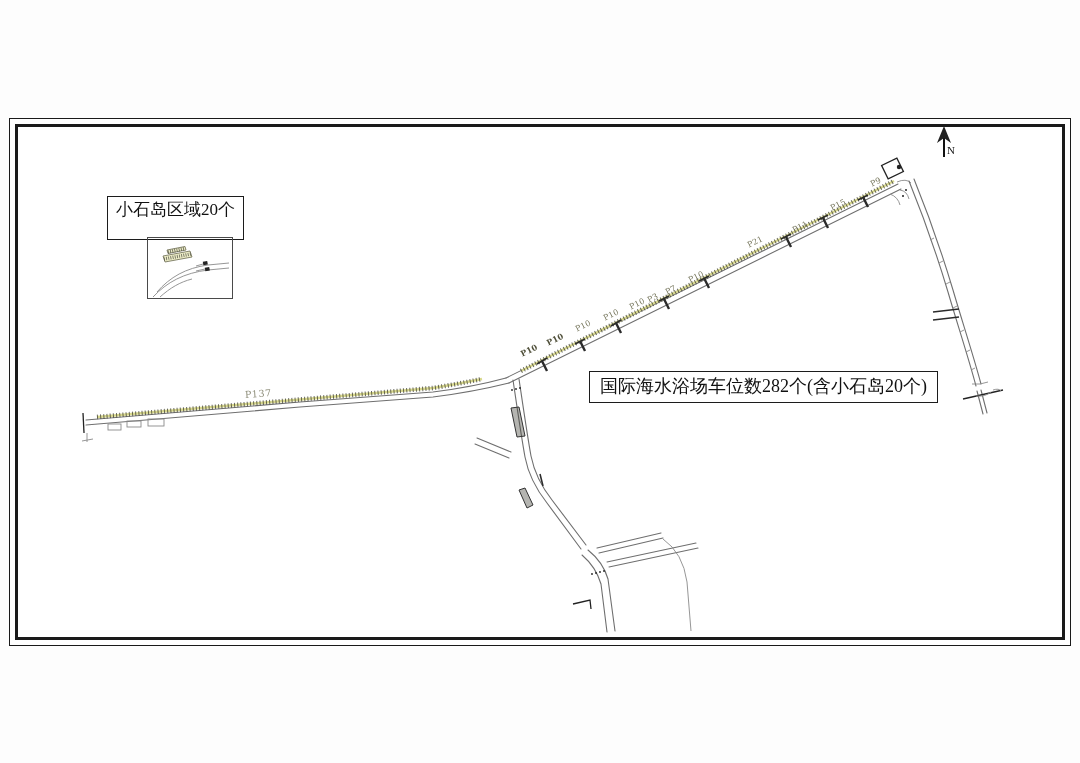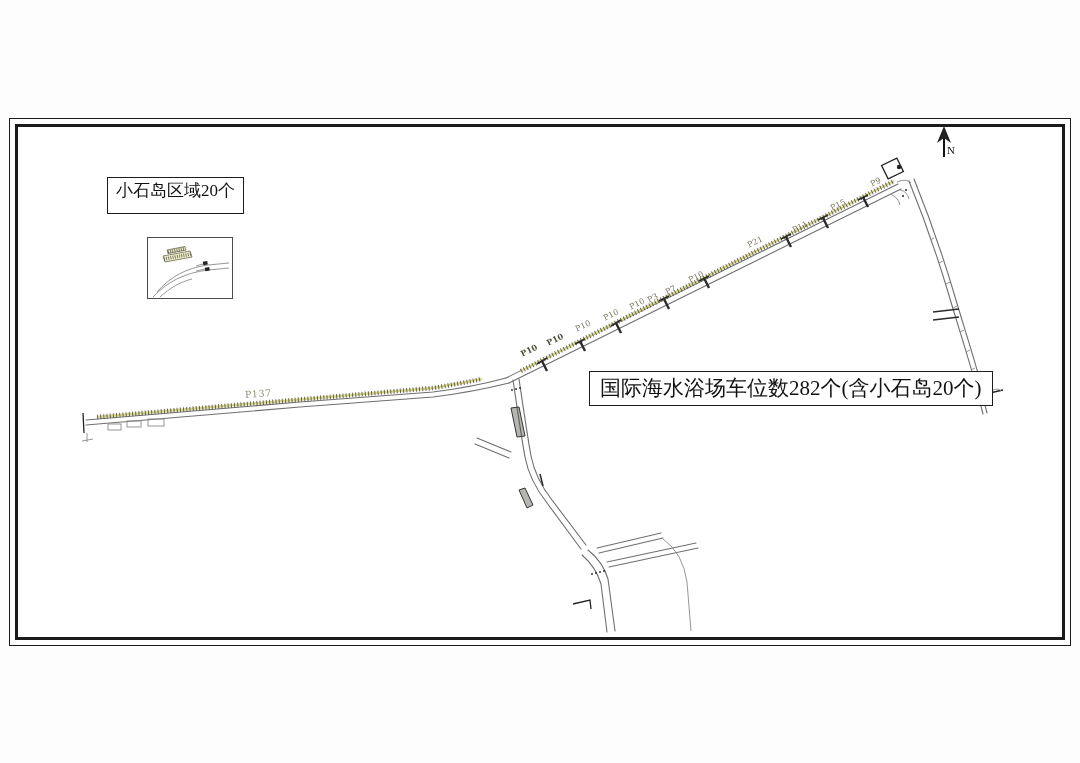--- a/index.html
+++ b/index.html
@@ -15,22 +15,22 @@
   .ticks{stroke:var(--tick);stroke-width:4.6;fill:none;stroke-dasharray:1 2.2;opacity:.8;}
   .ticks-small{stroke:var(--tick);stroke-width:3.4;fill:none;stroke-dasharray:.8 1.4;opacity:.8;}
   .dmark{stroke:#2b2b2b;stroke-width:2.4;fill:none;}
   .dbar{stroke:#2b2b2b;stroke-width:1.5;fill:none;}
   .ink{stroke:#222;fill:none;stroke-width:1.3;}
   .faint{stroke:#8a8a8a;stroke-width:.9;fill:none;}
   .darkfill{fill:#222;stroke:none;}
   .prow{fill:rgba(70,70,60,.4);stroke:#333;stroke-width:1;}
   .label-box{position:absolute;border:1.6px solid #1c1c1c;background:#fff;color:#111;
        white-space:nowrap;line-height:1.25;}
-  .box-region{left:107px;top:177px;padding:2px 8px 12px;font-size:17px;}
-  .box-total{left:589px;top:371px;padding:3px 10px 4px;font-size:21px;}
+  .box-region{left:107px;top:196px;padding:2px 8px 19px;font-size:17px;}
+  .box-total{left:589px;top:371px;padding:3px 10px 4px;font-size:18px;}
   .inset-box{position:absolute;left:147px;top:237px;width:86px;height:62px;
        border:1.6px solid #4a4a4a;box-sizing:border-box;background:transparent;}
   .plabel{position:absolute;font-family:"DejaVu Serif",serif;font-size:8px;
        color:var(--label);white-space:nowrap;transform-origin:left center;letter-spacing:.2px;}
   .plabel.bold{font-weight:700;color:#50503a;}
   .plabel.big{font-size:9.5px;color:#8e8e7a;letter-spacing:.5px;}
   .compass-n{font-family:"Liberation Serif",serif;font-size:11px;fill:#111;}
 </style>
 </head>
 <body>

